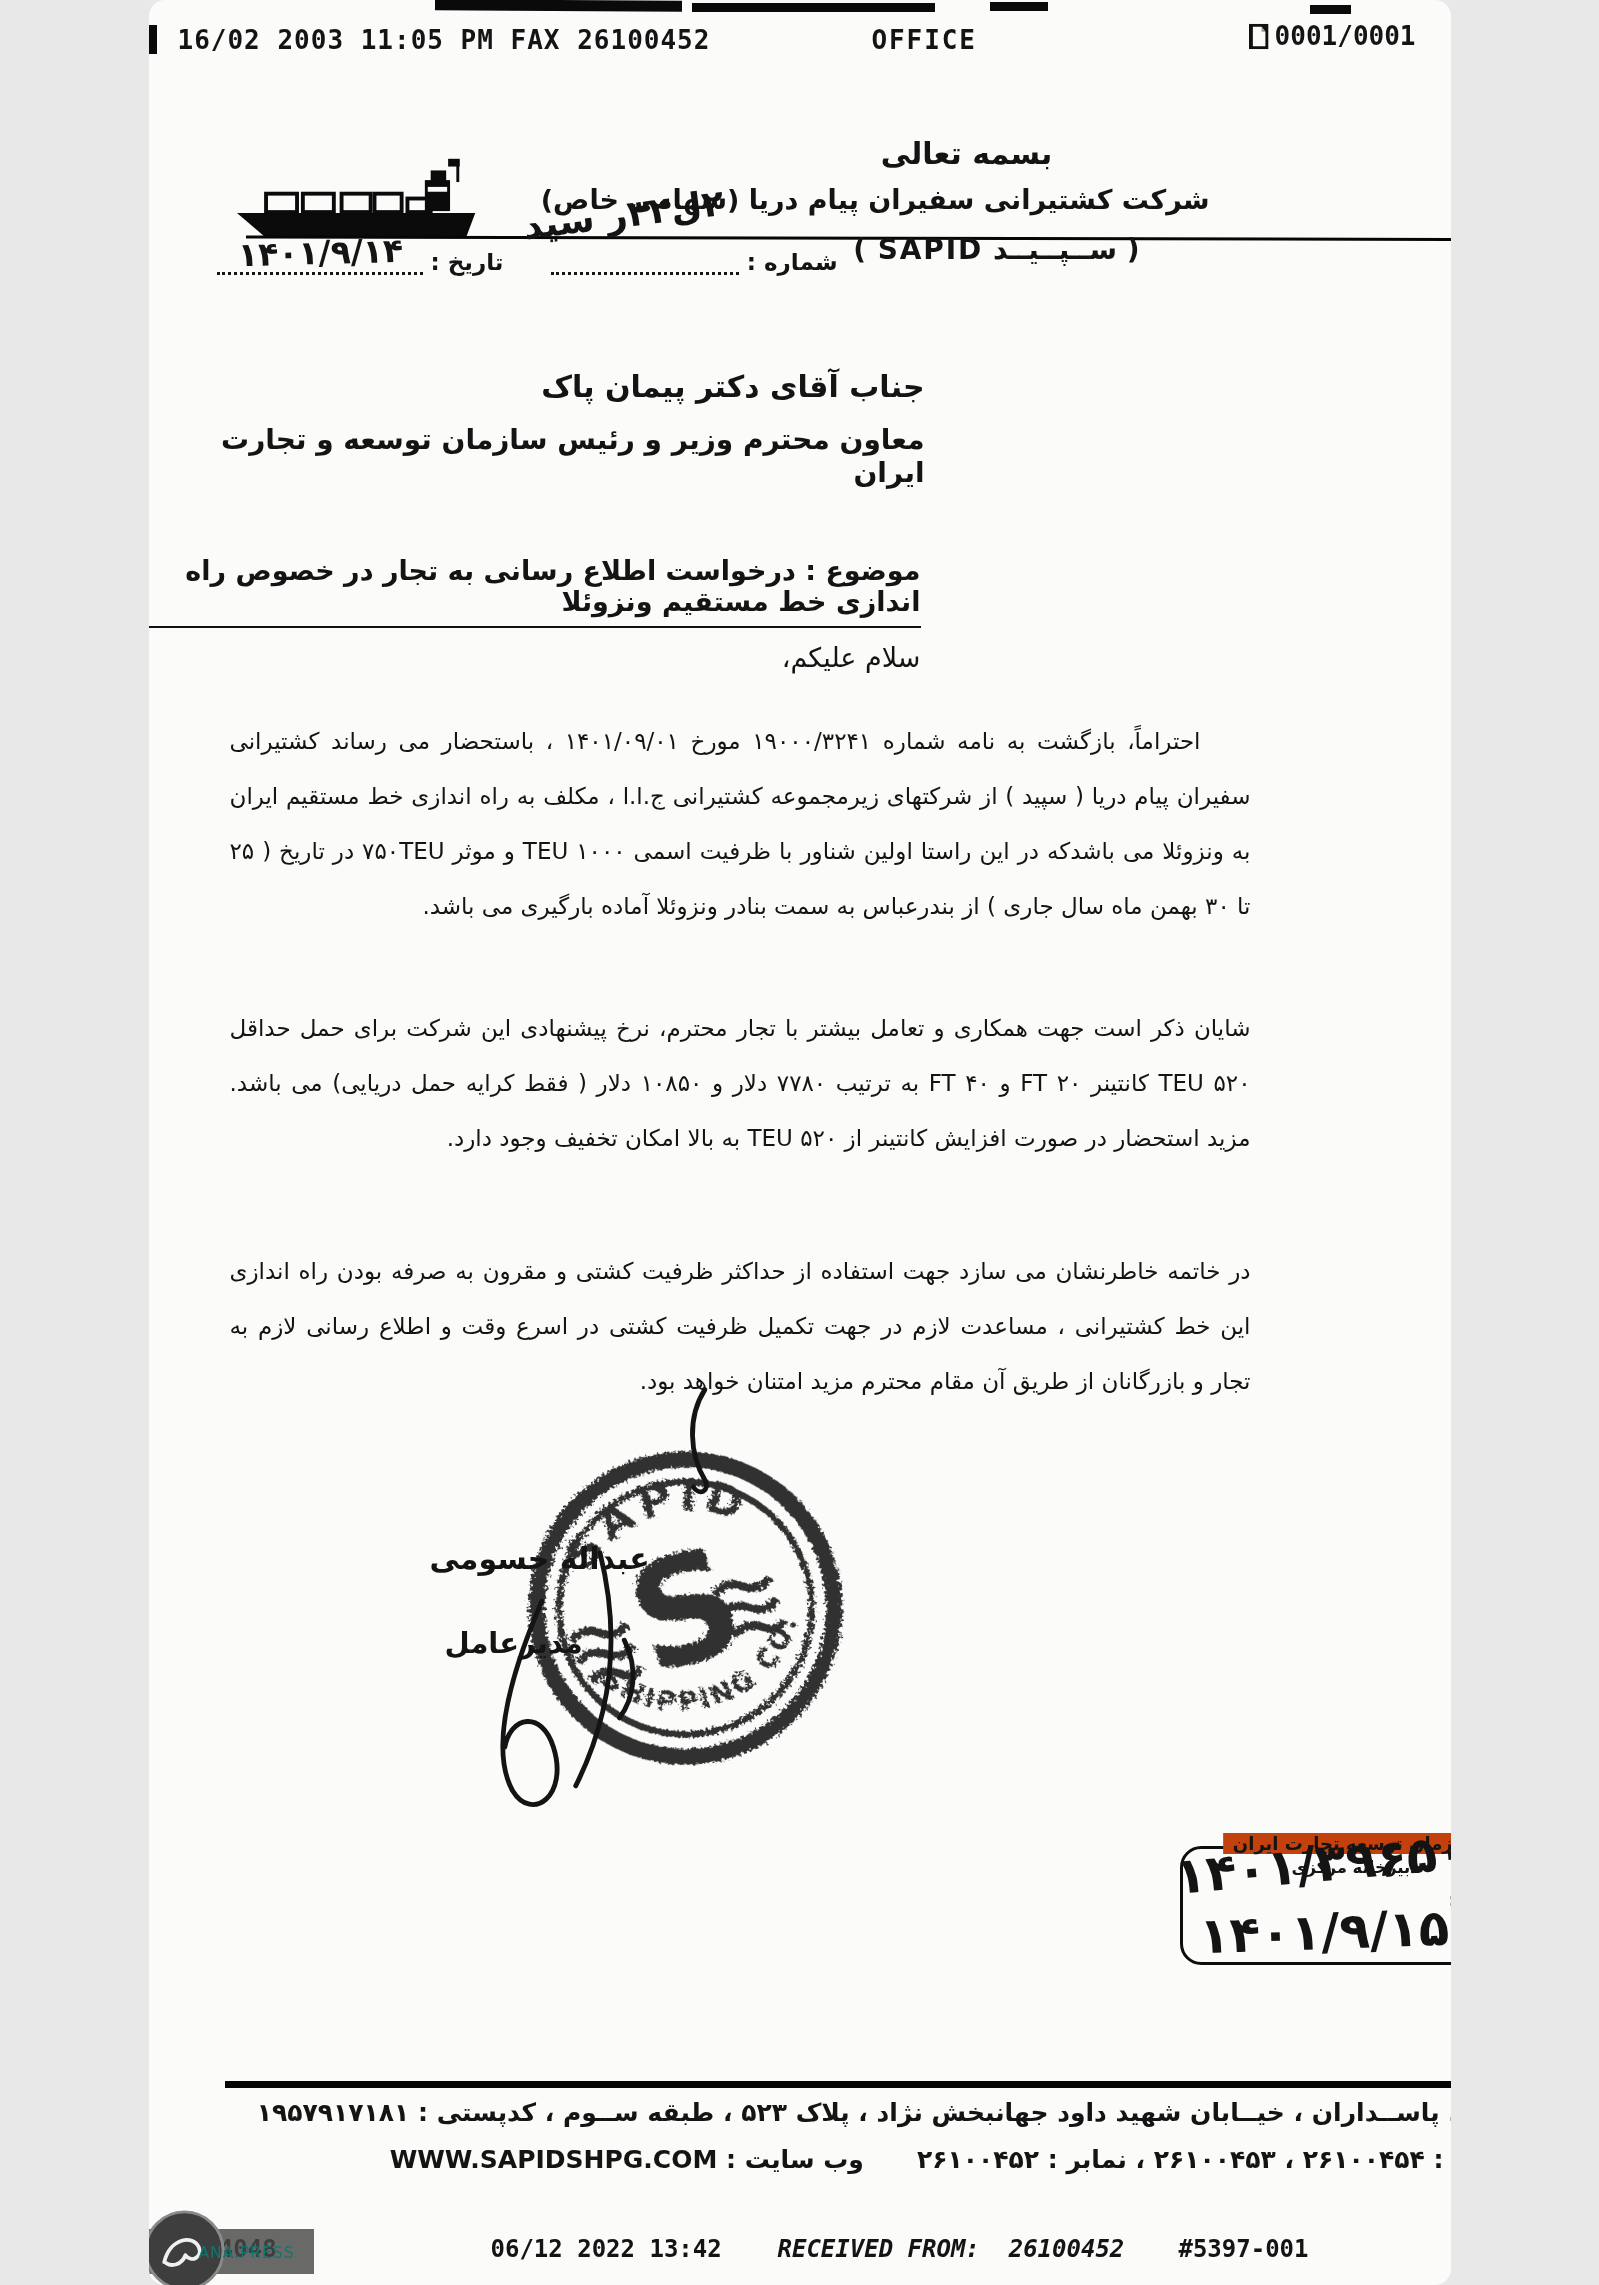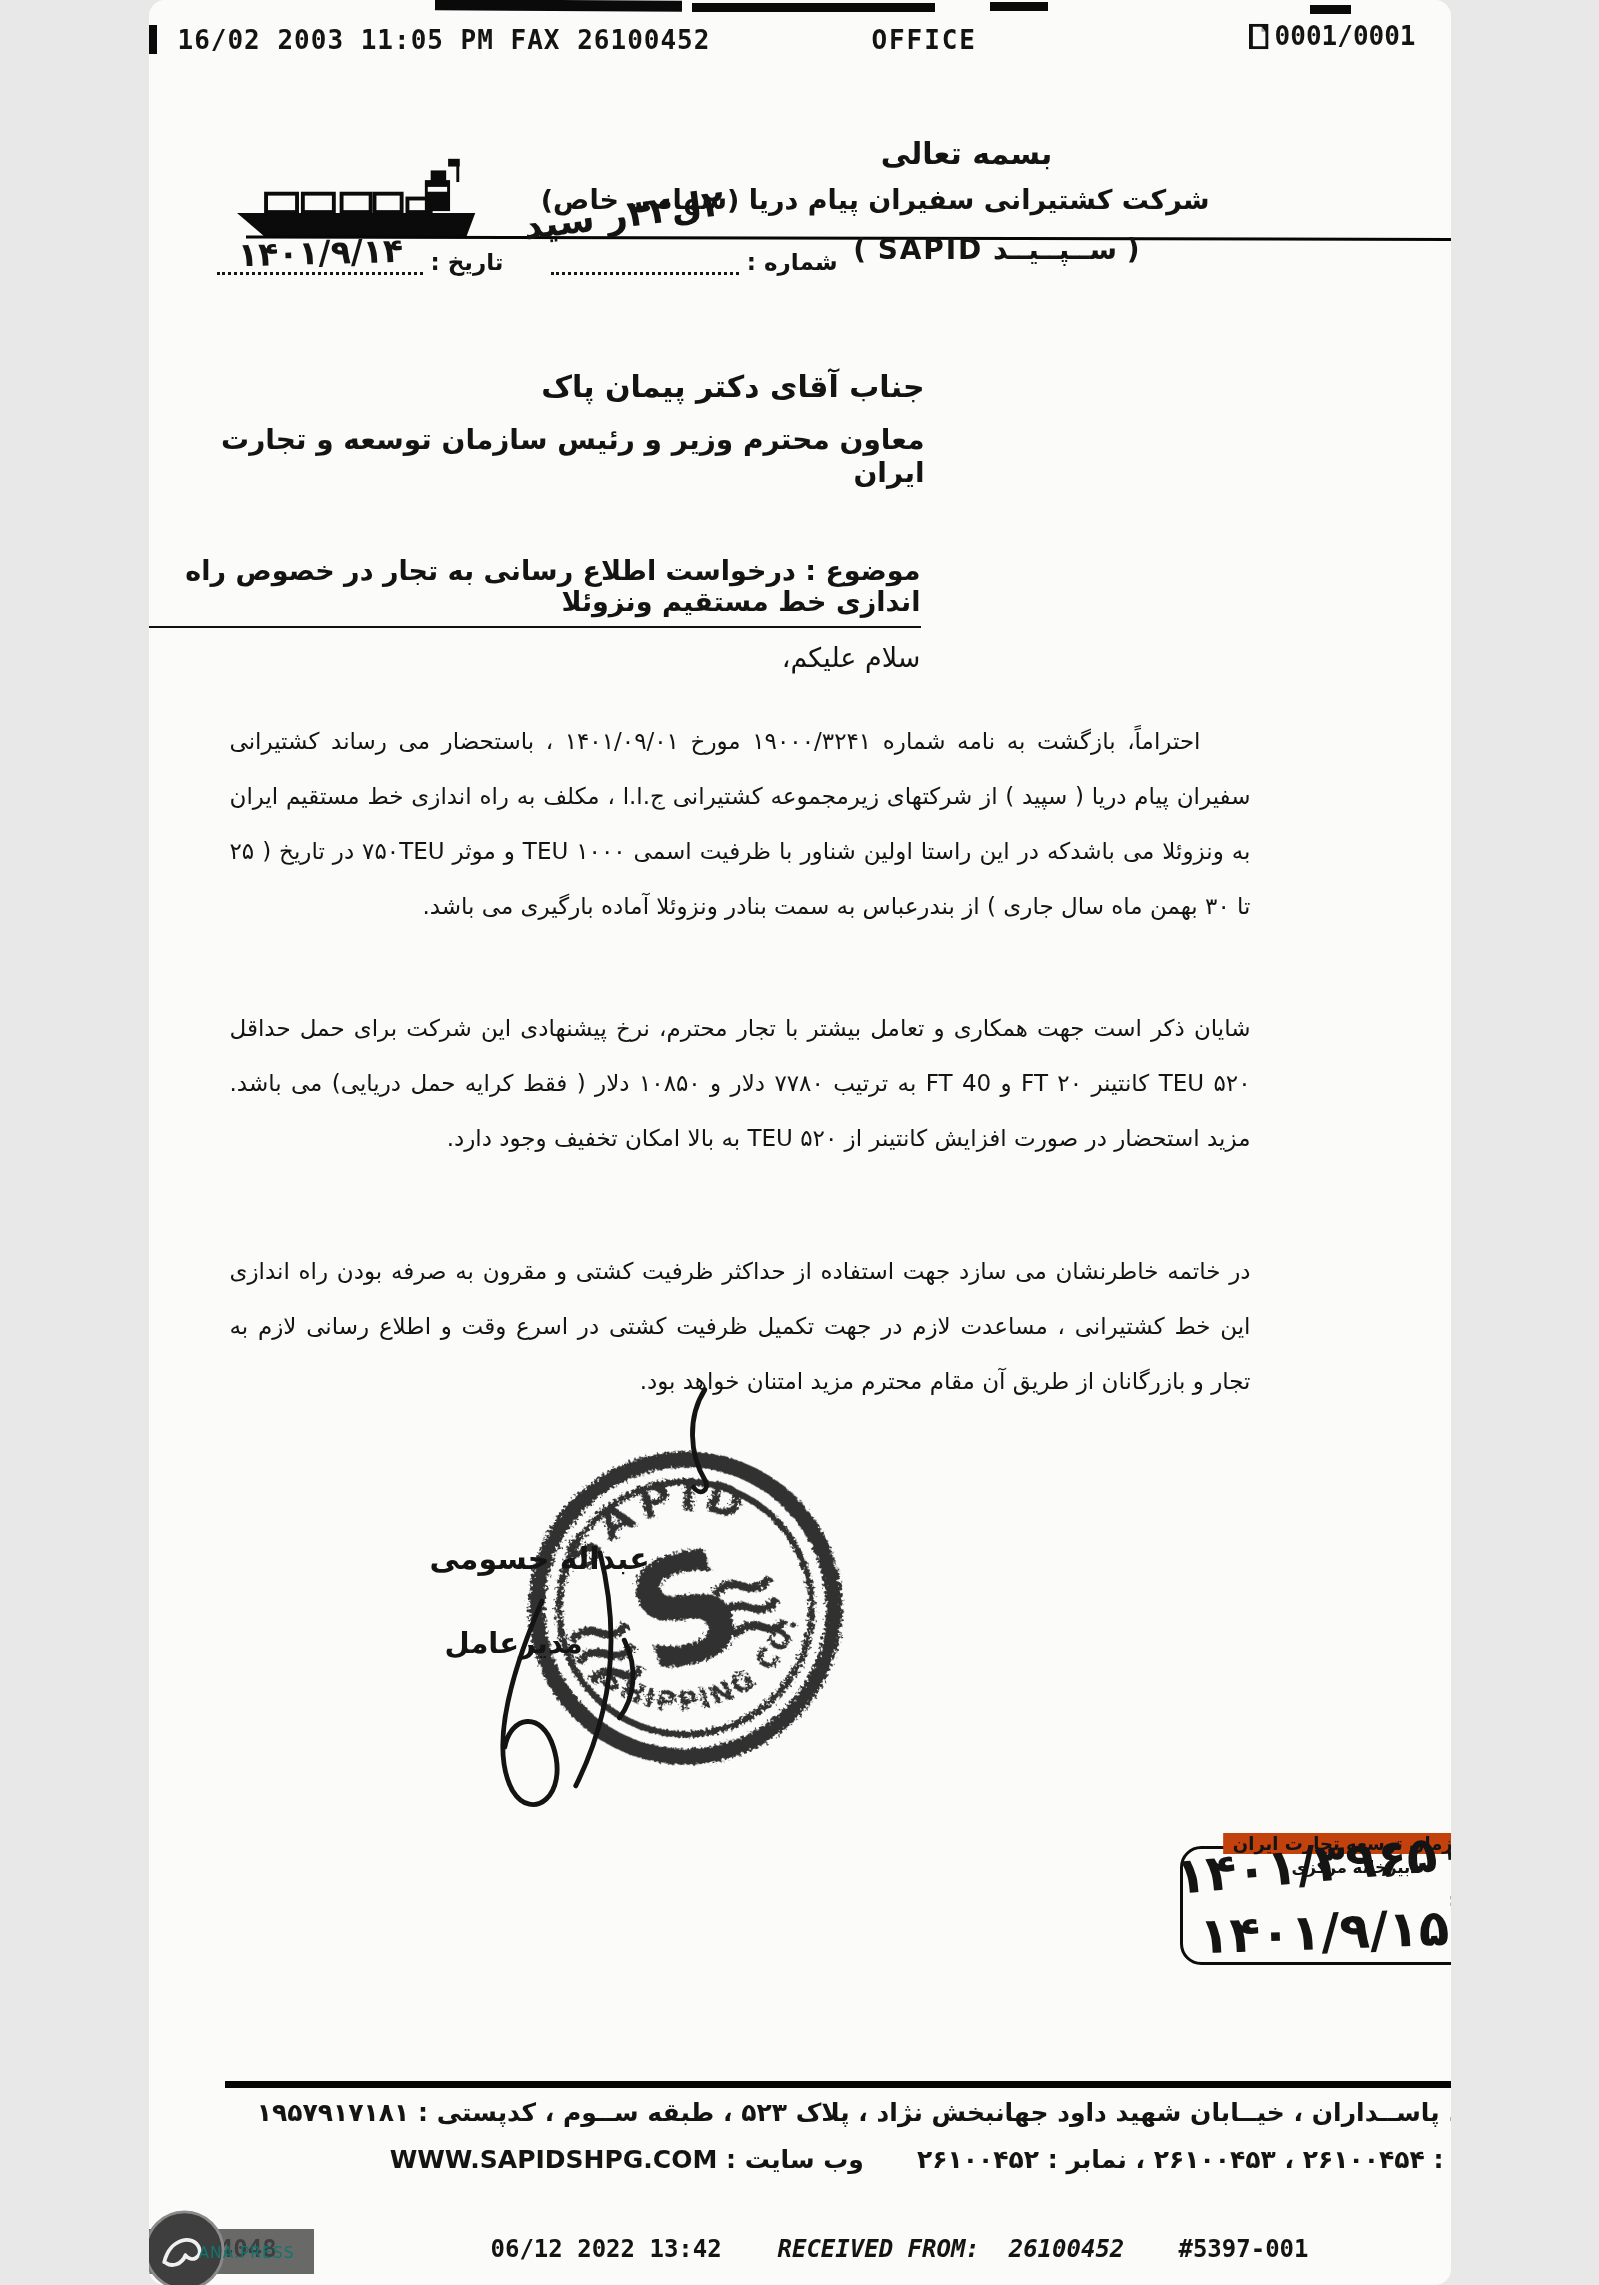--- a/index.html
+++ b/index.html
@@ -162,21 +162,21 @@
   <div class="abs hand hand-ref-date">۱۴۰۱/۹/۱۴</div>
 
   <div class="abs recipient">
     <div class="recipient-name">جناب آقای دکتر پیمان پاک</div>
     <div class="recipient-title">معاون محترم وزیر و رئیس سازمان توسعه و تجارت ایران</div>
   </div>
 
   <div class="abs subject">موضوع : درخواست اطلاع رسانی به تجار در خصوص راه اندازی خط مستقیم ونزوئلا</div>
   <div class="abs salutation">سلام علیکم،</div>
   <div class="abs para p1">احتراماً، بازگشت به نامه شماره ۱۹۰۰۰/۳۲۴۱ مورخ ۱۴۰۱/۰۹/۰۱ ، باستحضار می رساند کشتیرانی سفیران پیام دریا ( سپید ) از شرکتهای زیرمجموعه کشتیرانی ج.ا.ا ، مکلف به راه اندازی خط مستقیم ایران به ونزوئلا می باشدکه در این راستا اولین شناور با ظرفیت اسمی TEU ۱۰۰۰ و موثر ۷۵۰TEU در تاریخ ( ۲۵ تا ۳۰ بهمن ماه سال جاری ) از بندرعباس به سمت بنادر ونزوئلا آماده بارگیری می باشد.</div>
-  <div class="abs para p2">شایان ذکر است جهت همکاری و تعامل بیشتر با تجار محترم، نرخ پیشنهادی این شرکت برای حمل حداقل ۵۲۰ TEU کانتینر ۲۰ FT و 40 FT به ترتیب ۷۷۸۰ دلار و ۱۰۸۵۰ دلار ( فقط کرایه حمل دریایی) می باشد. مزید استحضار در صورت افزایش کانتینر از ۵۲۰ TEU به بالا امکان تخفیف وجود دارد.</div>
+  <div class="abs para p2">شایان ذکر است جهت همکاری و تعامل بیشتر با تجار محترم، نرخ پیشنهادی این شرکت برای حمل حداقل ۵۲۰ TEU کانتینر ۲۰ FT و ۴۰ FT به ترتیب ۷۷۸۰ دلار و ۱۰۸۵۰ دلار ( فقط کرایه حمل دریایی) می باشد. مزید استحضار در صورت افزایش کانتینر از ۵۲۰ TEU به بالا امکان تخفیف وجود دارد.</div>
   <div class="abs para p3">در خاتمه خاطرنشان می سازد جهت استفاده از حداکثر ظرفیت کشتی و مقرون به صرفه بودن راه اندازی این خط کشتیرانی ، مساعدت لازم در جهت تکمیل ظرفیت کشتی در اسرع وقت و اطلاع رسانی لازم به تجار و بازرگانان از طریق آن مقام محترم مزید امتنان خواهد بود.</div>
 
   <div class="abs sig-name">عبداله حسومی</div>
   <div class="abs sig-title">مدیرعامل</div>
 
   <div class="abs stamp-wrap">
     <svg width="320" height="320" viewBox="0 0 200 200">
       <defs>
         <path id="st" d="M 30 95 A 72 72 0 0 1 170 95"></path>
         <path id="sb" d="M 26 105 A 76 76 0 0 0 174 105"></path>

